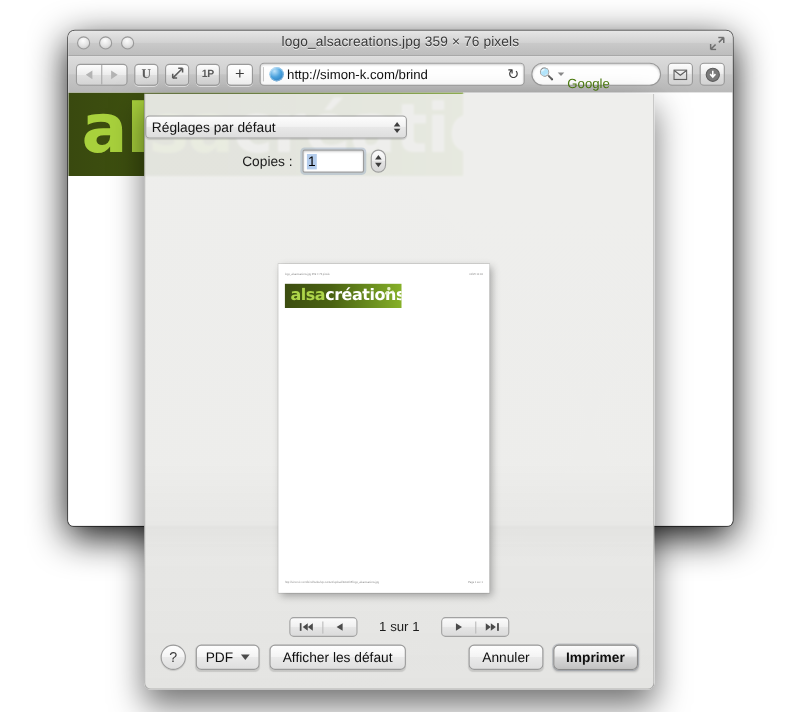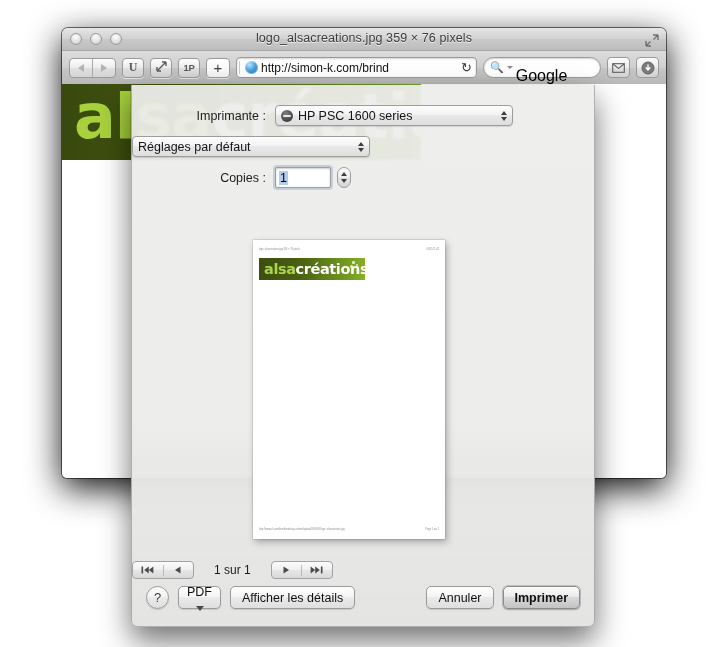--- a/index.html
+++ b/index.html
@@ -185,21 +185,21 @@
     gap: 3px;
     flex: none;
   }
   #search-icon { color: #777; font-size: 11px; }
   .search-caret {
     width: 0; height: 0;
     border-left: 3px solid transparent;
     border-right: 3px solid transparent;
     border-top: 3px solid #8a8a8a;
   }
-  #search-placeholder { font-size: 16px; color: #000000; margin-top: 16px; }
+  #search-placeholder { font-size: 12px; color: #4d7c0f; margin-top: 16px; }
 
   .icon-btn {
     width: 23px; height: 21px;
     border-radius: 4px;
     background: linear-gradient(to bottom, #fdfdfd 0%, #ececec 50%, #e0e0e0 51%, #d2d2d2 100%);
     border: 1px solid #9a9a9a;
     box-sizing: border-box;
     display: flex; align-items: center; justify-content: center;
     flex: none;
     color: #5e5e5e;
@@ -422,21 +422,21 @@
     background: #e3efc4;
   }
 
   
   #pager {
     position: absolute;
     left: 0; right: 0;
     top: 476px;
     display: flex;
     align-items: center;
-    justify-content: flex-start;
+    justify-content: center;
     gap: 20px;
   }
   .pager-btn {
     width: 62px;
     height: 18px;
     border-radius: 4px;
     background: linear-gradient(to bottom, #fbfbfb 0%, #f0f0f0 48%, #e6e6e6 51%, #dadada 100%);
     border: 1px solid #a2a2a2;
     box-sizing: border-box;
     display: flex;
@@ -484,21 +484,21 @@
     box-shadow: 0 1px 1px rgba(0,0,0,0.13);
     white-space: nowrap;
   }
   #help-button {
     width: 23px;
     padding: 0;
     border-radius: 50%;
     color: #3c3c3c;
     font-size: 13px;
   }
-  #pdf-button { padding: 0 8px; gap: 7px; flex-direction: column; }
+  #pdf-button { padding: 0 8px; gap: 7px; }
   .pdf-caret {
     width: 0; height: 0;
     border-left: 4px solid transparent;
     border-right: 4px solid transparent;
     border-top: 5px solid #4a4a4a;
   }
   #btn-spacer { flex: 1; }
   #print-button {
     background: linear-gradient(to bottom, #fcfcfc 0%, #eaeaea 46%, #d9d9d9 50%, #c3c3c3 100%);
     border-color: #8b8b8b;
@@ -593,31 +593,20 @@
           <span class="alsa">alsa</span><span class="crea">créations</span>
         </div>
       </div>
     </div>
   </div>
 
   <div id="print-sheet">
 
     <div id="sheet-top">
 
-      <div class="form-row">
-        <div class="form-label">Imprimante :</div>
-        <div class="popup popup-wide">
-          <span id="printer-status-icon"></span>
-          <span>HP PSC 1600 series</span>
-          <span class="popup-arrows">
-            <span class="arrow-up"></span>
-              <span class="arrow-dn"></span>
-          </span>
-        </div>
-      </div>
 
       <div class="form-row">
         <div class="popup popup-wide">
           <span>Réglages par défaut</span>
           <span class="popup-arrows">
             <span class="arrow-up"></span>
               <span class="arrow-dn"></span>
           </span>
         </div>
       </div>
@@ -691,19 +680,19 @@
         </span>
       </div>
     </div>
 
     <div id="sheet-buttons">
       <div class="btn" id="help-button">?</div>
       <div class="btn" id="pdf-button">
         <span>PDF</span>
         <span class="pdf-caret"></span>
       </div>
-      <div class="btn">Afficher les détails</div>
+      <div class="btn">Afficher les défaut</div>
       <div id="btn-spacer"></div>
       <div class="btn">Annuler</div>
       <div class="btn" id="print-button">Imprimer</div>
     </div>
   </div>
 </div>
 
 </body></html>

